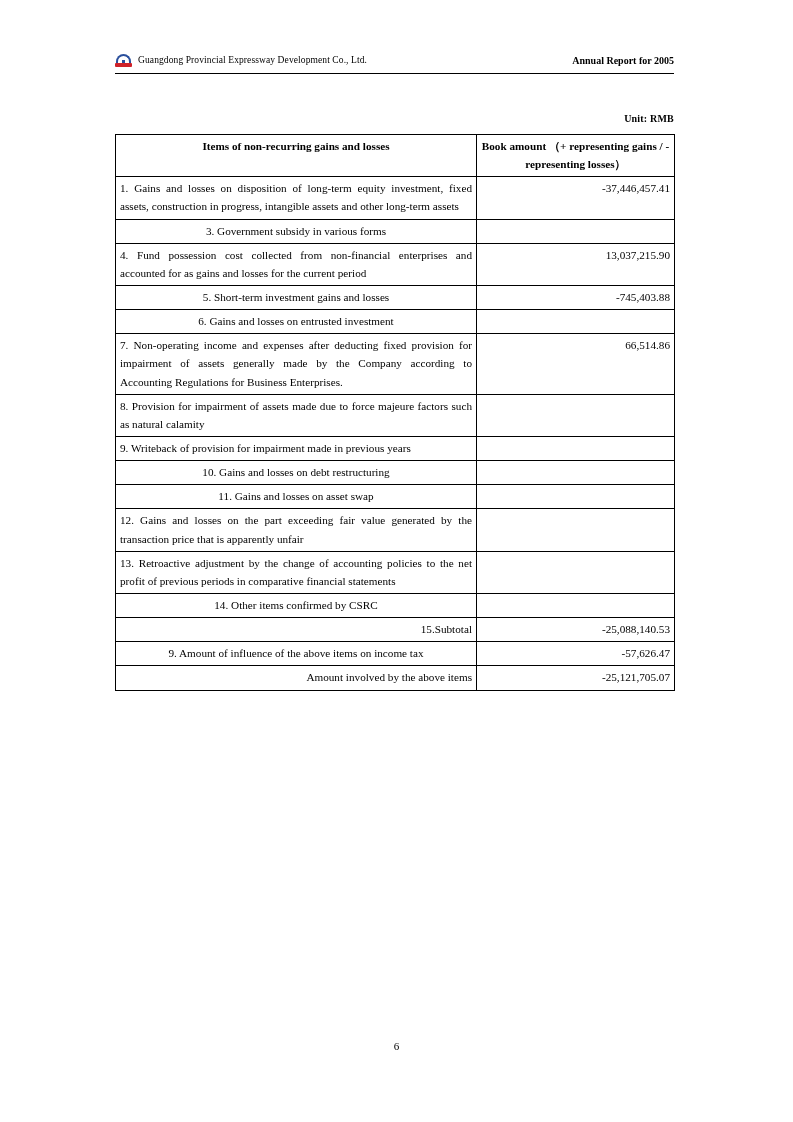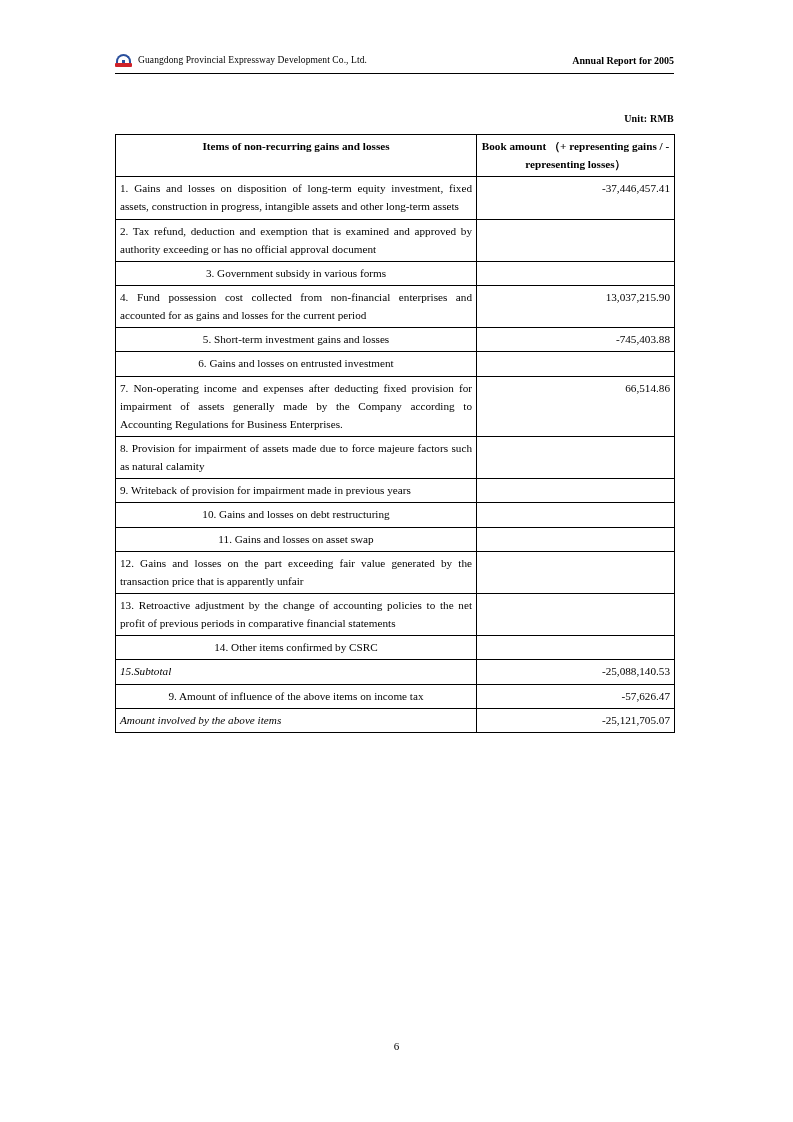--- a/index.html
+++ b/index.html
@@ -136,22 +136,21 @@
   }
   th.hdr-item { text-align: center; }
   th.hdr-amt  { text-align: center; }
 
   td.item {
     text-align: justify;
     text-justify: inter-word;
     hyphens: none;
   }
   td.item.center {
-    text-align: left;
-    font-style: italic;
+    text-align: right;
   }
   td.item.single {
     text-align: center;
   }
   td.amount {
     text-align: right;
     padding-right: 5px;
     white-space: nowrap;
   }
 
@@ -195,24 +194,20 @@
           <th class="hdr-item">Items of non-recurring gains and losses</th>
           <th class="hdr-amt">Book amount （+ representing gains / - representing losses）</th>
         </tr>
       </thead>
       <tbody id="fin-body">
           <tr>
             <td class="item ">1. Gains and losses on disposition of long-term equity investment, fixed assets, construction in progress, intangible assets and other long-term assets</td>
             <td class="amount">-37,446,457.41</td>
           </tr>
           <tr>
-            <td class="item ">2. Tax refund, deduction and exemption that is examined and approved by authority exceeding or has no official approval document</td>
-            <td class="amount"></td>
-          </tr>
-          <tr>
             <td class="item single">3. Government subsidy in various forms</td>
             <td class="amount"></td>
           </tr>
           <tr>
             <td class="item ">4. Fund possession cost collected from non-financial enterprises and accounted for as gains and losses for the current period</td>
             <td class="amount">13,037,215.90</td>
           </tr>
           <tr>
             <td class="item single">5. Short-term investment gains and losses</td>
             <td class="amount">-745,403.88</td>

